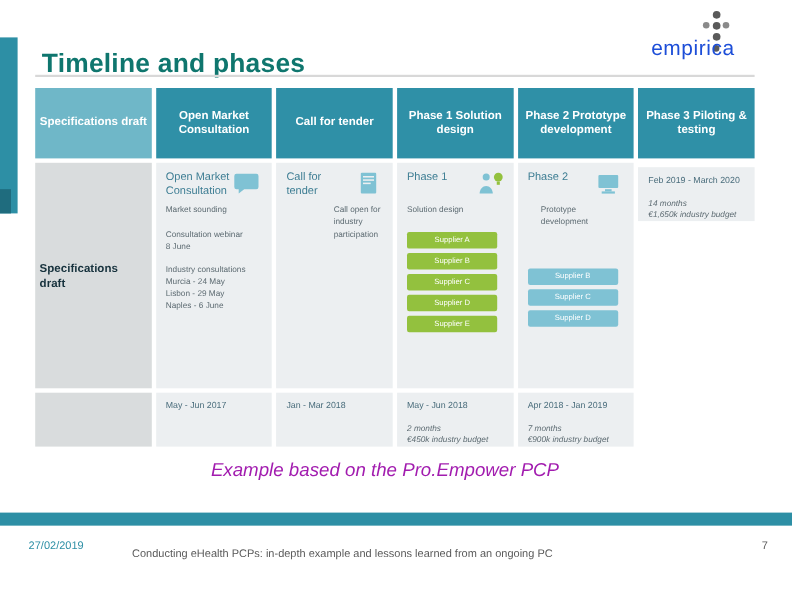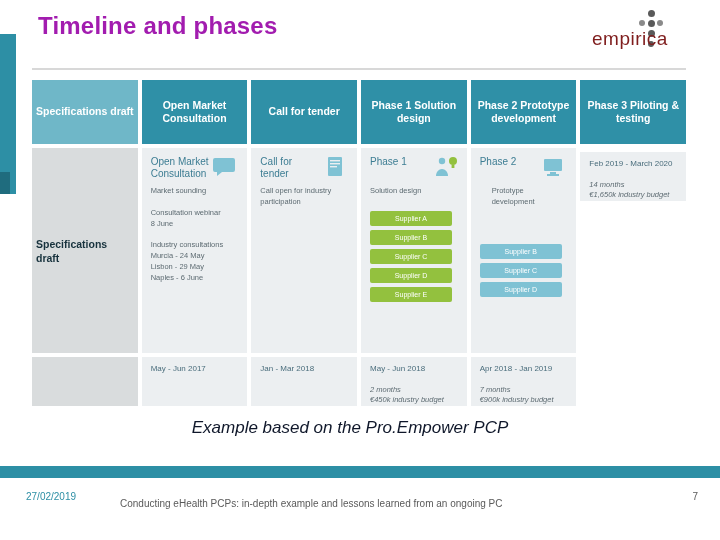--- a/index.html
+++ b/index.html
@@ -53,47 +53,47 @@
   .logo {
     position: absolute;
     right: 18px;
     top: 10px;
     width: 110px;
     height: 52px;
   }
   .logo-text {
     position: absolute;
     left: 0;
-    top: 18px;
+    top: 24px;
     font-size: 19px;
     letter-spacing: .5px;
-    color: #7f1d1d;
+    color: #1d4ed8;
     font-family: "Liberation Sans", sans-serif;
   }
   .logo-dots {
     position: absolute;
     left: 47px;
     top: 0px;
     width: 26px;
     height: 46px;
   }
   .logo-dots span {
     position: absolute;
     border-radius: 50%;
     background: #5a5a5a;
   }
 
   
   .title {
     position: absolute;
     left: 38px;
-    top: 12px;
+    top: 44px;
     font-size: 24px;
     font-weight: bold;
-    color: #a21caf;
+    color: #0f766e;
     letter-spacing: .2px;
   }
   .title-rule {
     position: absolute;
     left: 32px;
     top: 68px;
     width: 654px;
     height: 2px;
     background: #d8d8d8;
   }
@@ -223,21 +223,21 @@
 
   
   .caption {
     position: absolute;
     left: 0;
     top: 418px;
     width: 700px;
     text-align: center;
     font-size: 17px;
     font-style: italic;
-    color: #0f172a;
+    color: #a21caf;
   }
 
   
   .footer-date {
     position: absolute;
     left: 26px;
     bottom: 38px;
     font-size: 10px;
     color: #2d8fa5;
   }
@@ -355,21 +355,21 @@
         <span class="label">Call for tender</span>
         <span class="panel-icon">
           <svg width="26" height="24" viewBox="0 0 26 24">
               <rect x="6" y="1" width="14" height="19" rx="1" fill="#7fc2d4"></rect>
               <rect x="8" y="4" width="10" height="1.4" fill="#eceff1"></rect>
               <rect x="8" y="7" width="10" height="1.4" fill="#eceff1"></rect>
               <rect x="8" y="10" width="7" height="1.4" fill="#eceff1"></rect>
             </svg>
         </span>
       </div>
-      <div class="col-sub" style="white-space:pre-line;">Call open for industry
+      <div class="col-sub" style="white-space:pre-line;margin-left:43px;">Call open for industry
 participation</div>
     </div>
     <div class="col-foot">
       <div class="date">Jan - Mar 2018</div>
       <div style="white-space:pre-line;"></div>
     </div>
   </div>
 
   <div class="col">
     <div class="col-main">

